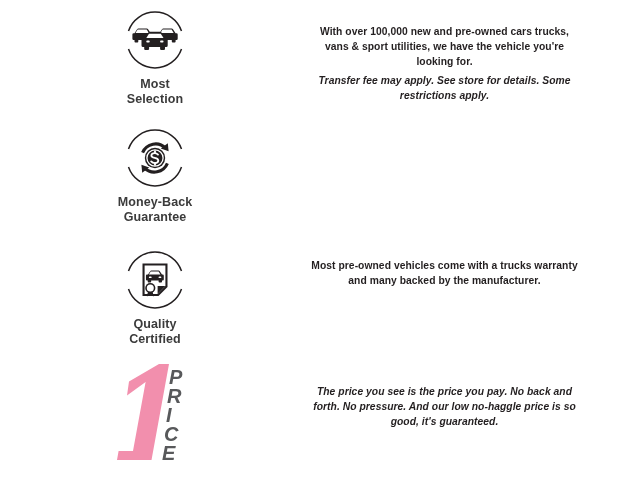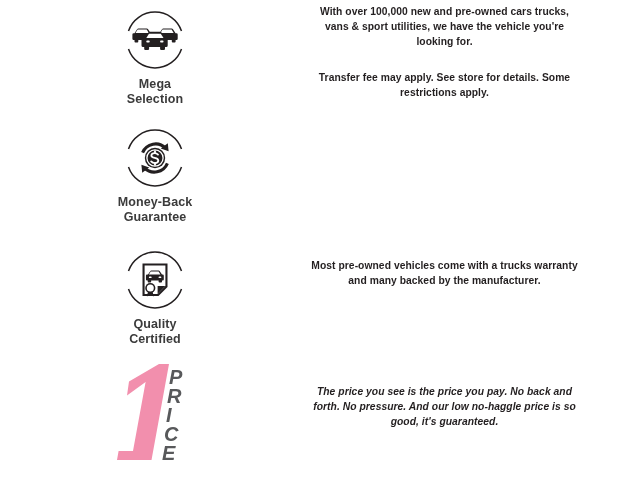--- a/index.html
+++ b/index.html
@@ -53,33 +53,34 @@
     font-weight: bold;
     line-height: 1.22;
     text-align: center;
     color: #3b3b3b;
     letter-spacing: 0.1px;
   }
   .text-col {
     width: 325px;
     box-sizing: border-box;
     padding-right: 56px;
-    padding-top: 4px;
+    padding-top: 24px;
   }
   .body-text {
     font-size: 10.3px;
     font-weight: bold;
     line-height: 1.48;
     text-align: center;
     color: #231f20;
     margin: 0;
     letter-spacing: 0.05px;
   }
   .body-text + .body-text {
-    margin-top: 20px;
+    margin-top: 3px;
+    font-style: italic;
   }
 
   
   .price-logo {
     position: relative;
     width: 96px;
     height: 104px;
     margin-top: 2px;
   }
   .price-logo svg {
@@ -113,21 +114,21 @@
 
           <g fill="#231f20">
             <path d="M24.0 32.2 l3.3-5.4 a2.0 2.0 0 0 1 1.7-0.95 h10.0 a2.0 2.0 0 0 1 1.7 0.95 l3.3 5.4 h1.2 a1.5 1.5 0 0 1 1.5 1.5 v5.7 a1.5 1.5 0 0 1 -1.5 1.5 h-1.2 v2.0 a1.15 1.15 0 0 1 -1.15 1.15 h-2.6 a1.15 1.15 0 0 1 -1.15 -1.15 v-2.0 h-11.0 v2.0 a1.15 1.15 0 0 1 -1.15 1.15 h-2.6 a1.15 1.15 0 0 1 -1.15 -1.15 v-2.0 h-1.2 a1.5 1.5 0 0 1 -1.5 -1.5 v-5.7 a1.5 1.5 0 0 1 1.5 -1.5 z"></path>
             <path d="M28.0 27.7 h11.8 l2.7 4.3 h-17.2 z" fill="#ffffff"></path>
             <rect x="25.3" y="34.6" width="3.4" height="1.9" rx="0.8" fill="#ffffff"></rect>
             <rect x="39.1" y="34.6" width="3.4" height="1.9" rx="0.8" fill="#ffffff"></rect>
           </g>
         </svg>
       </span>
       <div class="icon-label">
-        <span>Mega</span><br>
+        <span>Most</span><br>
         <span>Selection</span>
       </div>
     </div>
     <div class="text-col">
       <p class="body-text">With over 100,000 new and pre-owned cars trucks, vans &amp; sport utilities, we have the vehicle you're looking for.</p>
       <p class="body-text">Transfer fee may apply. See store for details. Some restrictions apply.</p>
     </div>
   </div>
 
   <div class="benefit-row row-2">

